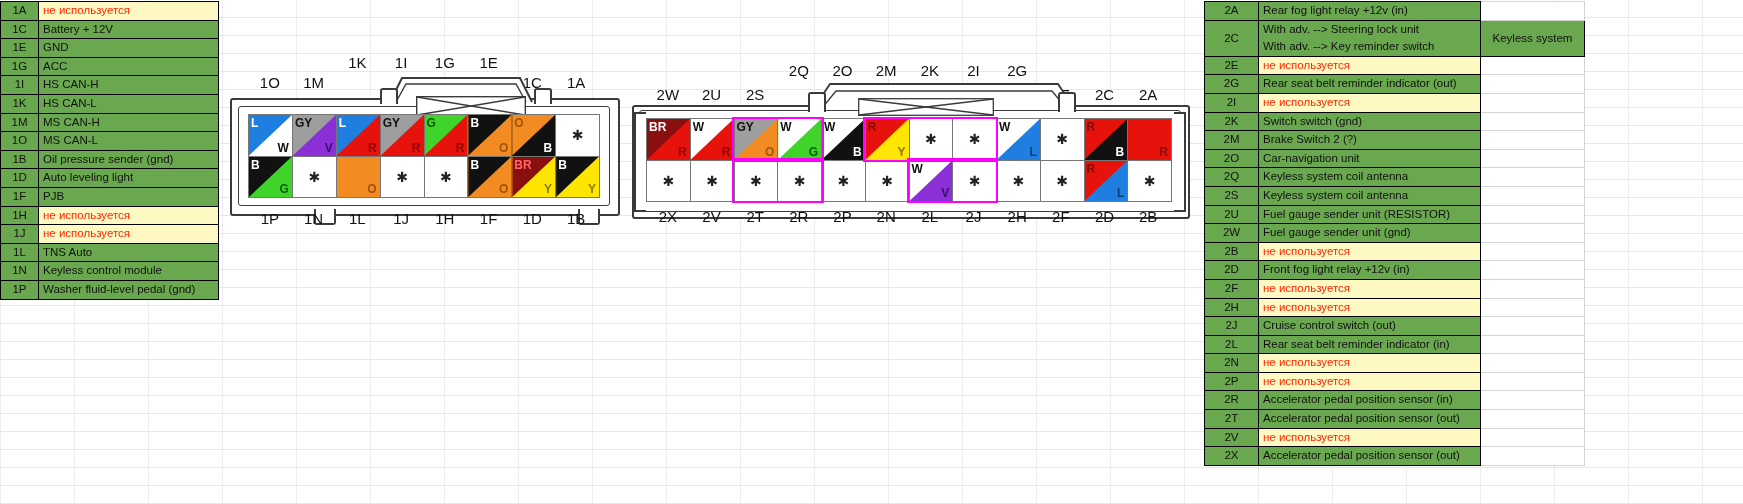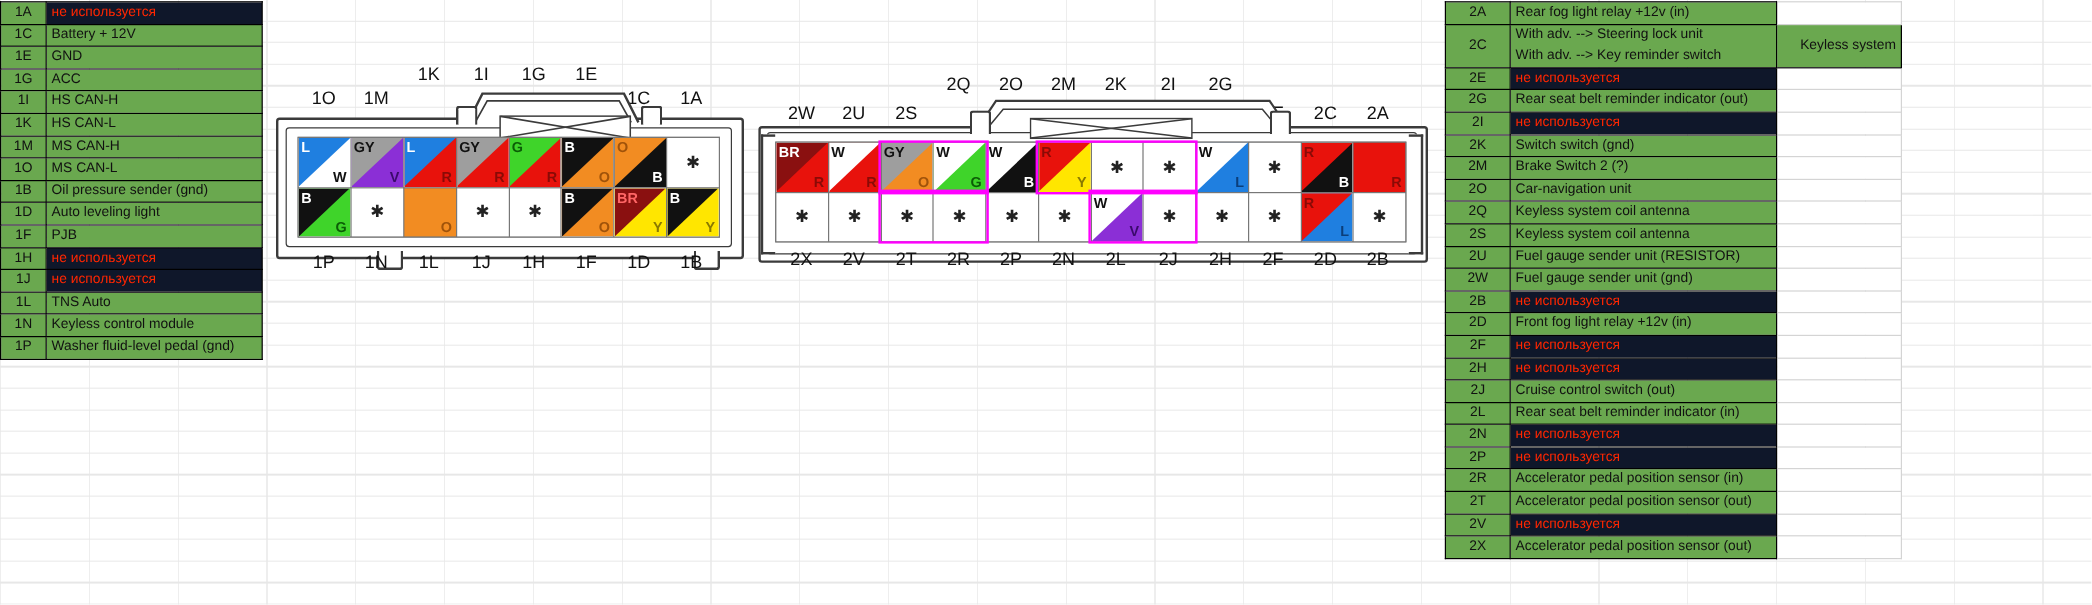--- a/index.html
+++ b/index.html
@@ -39,30 +39,30 @@
     white-space:nowrap;
     overflow:hidden;
     background:#6aa84f;
   }
   .pintable td.code{
     text-align:center;
     padding:0 2px;
   }
   .pintable td.desc{ text-align:left; }
   td.unused{
-    background:#0f172a;
+    background:#fef9c3;
     color:#ff2600;
   }
   td.blank{
     background:#ffffff;
     border:1px solid #d4d4d4;
   }
   td.note{
     background:#6aa84f;
-    text-align:right;
+    text-align:center;
   }
   td.twoline{
     height:35.2px;
     line-height:17px;
     padding:0 4px;
     white-space:normal;
   }
   td.twoline span{display:block;}
 
   

